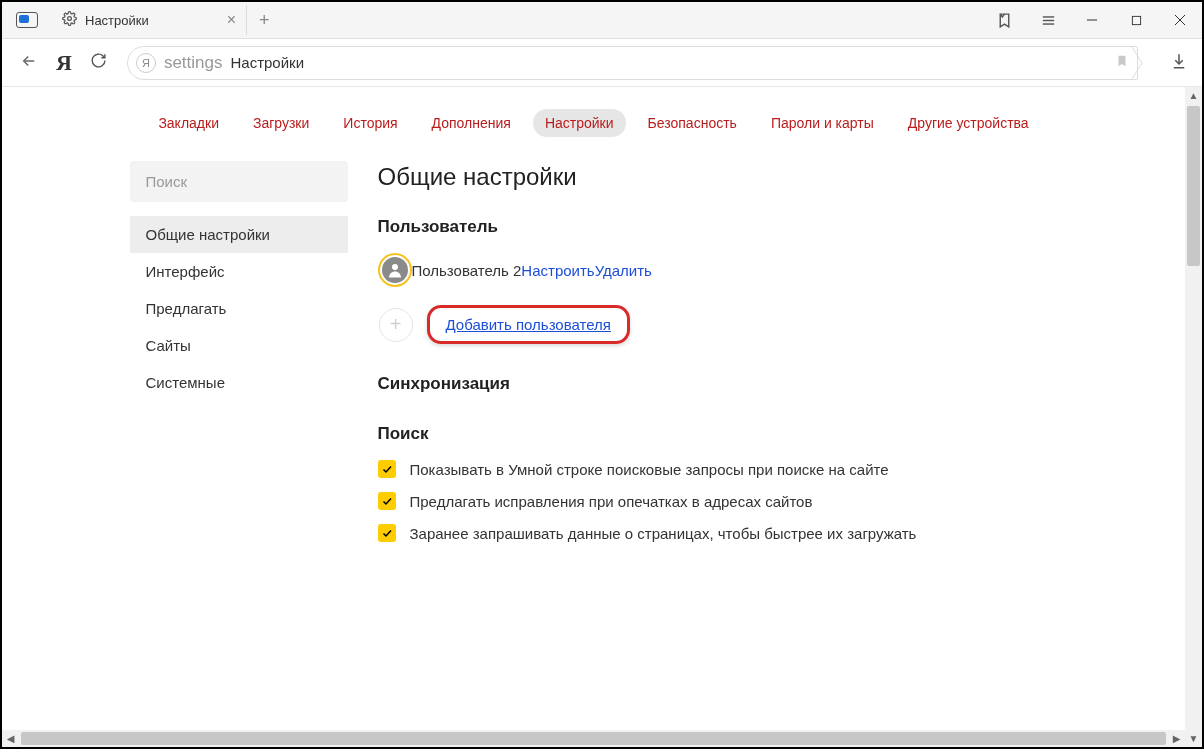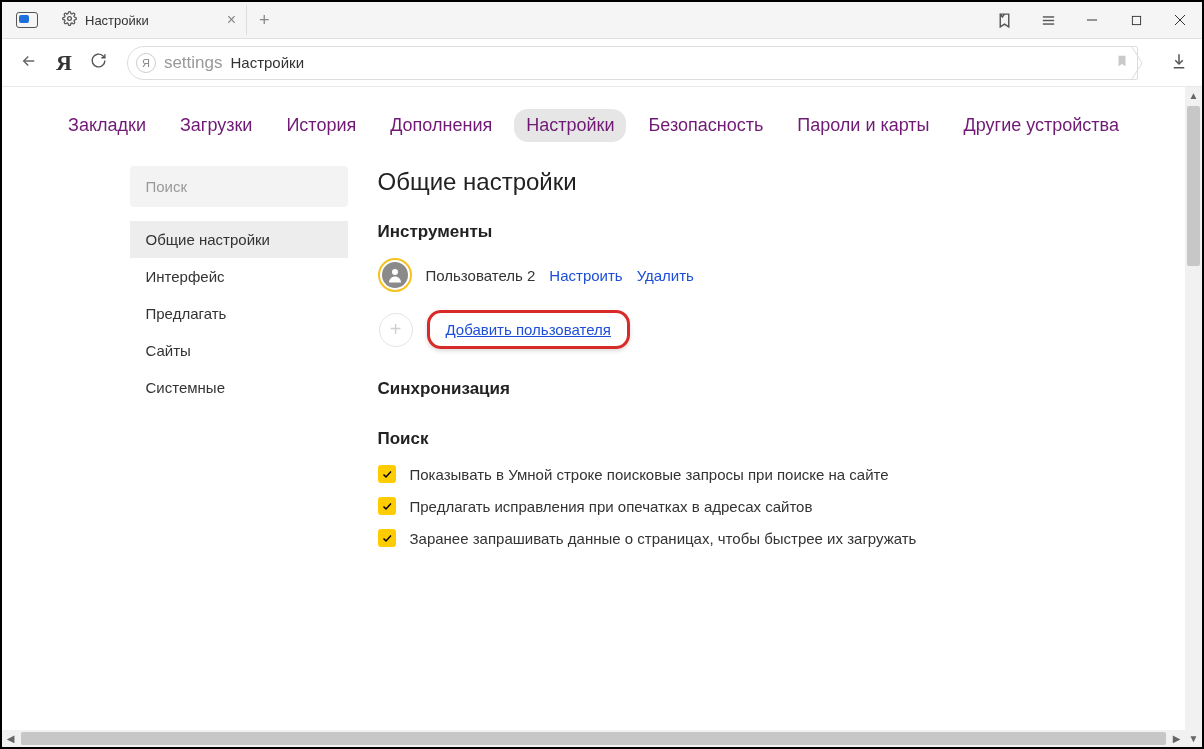--- a/index.html
+++ b/index.html
@@ -34,35 +34,35 @@
 
   
   .viewport { position: absolute; top: 87px; bottom: 2px; left: 2px; right: 2px; display: flex; }
   .scroll-track { width: 17px; background: #f1f1f1; display: flex; flex-direction: column; align-items: center; }
   .scroll-arrow { height: 17px; display:flex; align-items:center; justify-content:center; color:#666; font-size:10px;}
   .scroll-thumb { width: 13px; height: 160px; background: #c7c7c7; border-radius: 2px; margin: 2px auto; }
   .content-area { flex: 1; background: #fff; position: relative; overflow: hidden; }
 
   
   .topnav { display: flex; justify-content: center; gap: 10px; padding: 22px 0 24px 0; }
-  .topnav-item { font-size: 18px; color: #701a75; padding: 6px 12px; border-radius: 14px; cursor: pointer; }
+  .topnav-item { font-size: 14px; color: #b91c1c; padding: 6px 12px; border-radius: 14px; cursor: pointer; }
   .topnav-item.active { background: #e6e6e6; }
 
   
   .layout { display: flex; justify-content: center; gap: 30px; }
   .sidebar { width: 218px; }
   .search-box { background: #f3f3f3; border-radius: 4px; padding: 12px 16px; font-size: 15px; color: #999; margin-bottom: 14px; }
   .side-item { padding: 10px 16px; font-size: 15px; color: #333; cursor: pointer; }
   .side-item.active { background: #ededed; font-weight: 400; }
   .main { width: 680px; }
   h1.page-title { font-size: 24px; font-weight: 400; color: #222; margin: 2px 0 26px 0; }
   h2.section-title { font-size: 17px; font-weight: 600; color: #222; margin: 30px 0 16px 0; }
   .main h2.section-title:first-of-type { margin-top: 6px; }
 
-  .user-row { display: flex; align-items: center; gap: 14px; margin-bottom: 18px; }
+  .user-row { display: flex; align-items: center; gap: 0; margin-bottom: 18px; }
   .avatar-ring { width: 34px; height: 34px; border: 2px solid #f7c21d; border-radius: 50%; display:flex; align-items:center; justify-content:center; }
   .avatar-inner { width: 26px; height: 26px; background: #8a8a8a; border-radius: 50%; display:flex; align-items:center; justify-content:center; }
   .user-name { font-size: 15px; color: #333; }
   .link { font-size: 15px; color: #1d4ed8; cursor: pointer; }
 
   .add-user-row { display: flex; align-items: center; gap: 14px; }
   .plus-circle { width: 34px; height: 34px; border: 1px solid #e4e4e4; border-radius: 50%; display:flex; align-items:center; justify-content:center; color:#d0d0d0; font-size:20px; margin-left: 1px;}
   .highlight-pill { display:inline-flex; align-items:center; border: 3px solid #d92a2a; border-radius: 14px; padding: 8px 16px; box-shadow: 0 2px 4px rgba(0,0,0,0.15); }
   .highlight-pill .link { text-decoration: underline; text-align: center; }
 
@@ -184,21 +184,21 @@
         <div class="side-item active">Общие настройки</div>
         <div class="side-item">Интерфейс</div>
         <div class="side-item">Предлагать</div>
         <div class="side-item">Сайты</div>
         <div class="side-item">Системные</div>
       </div>
 
       <div class="main">
         <h1 class="page-title">Общие настройки</h1>
 
-        <h2 class="section-title">Инструменты</h2>
+        <h2 class="section-title">Пользователь</h2>
         <div class="user-row">
           <div class="avatar-ring">
             <div class="avatar-inner">
               <svg width="18" height="18" viewBox="0 0 24 24" fill="#fff">
                   <circle cx="12" cy="8" r="4"></circle>
                   <path d="M4 22c0-4.4 3.6-8 8-8s8 3.6 8 8"></path>
                 </svg>
             </div>
           </div>
           <span class="user-name">Пользователь 2</span>

